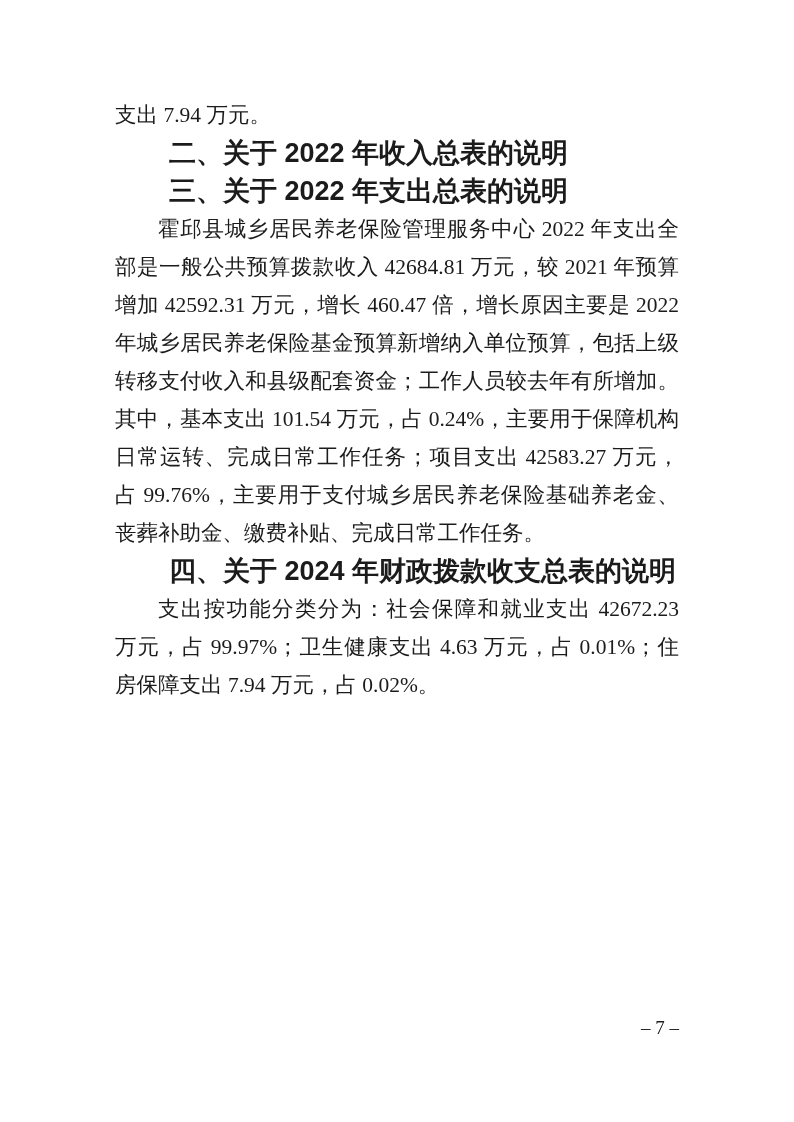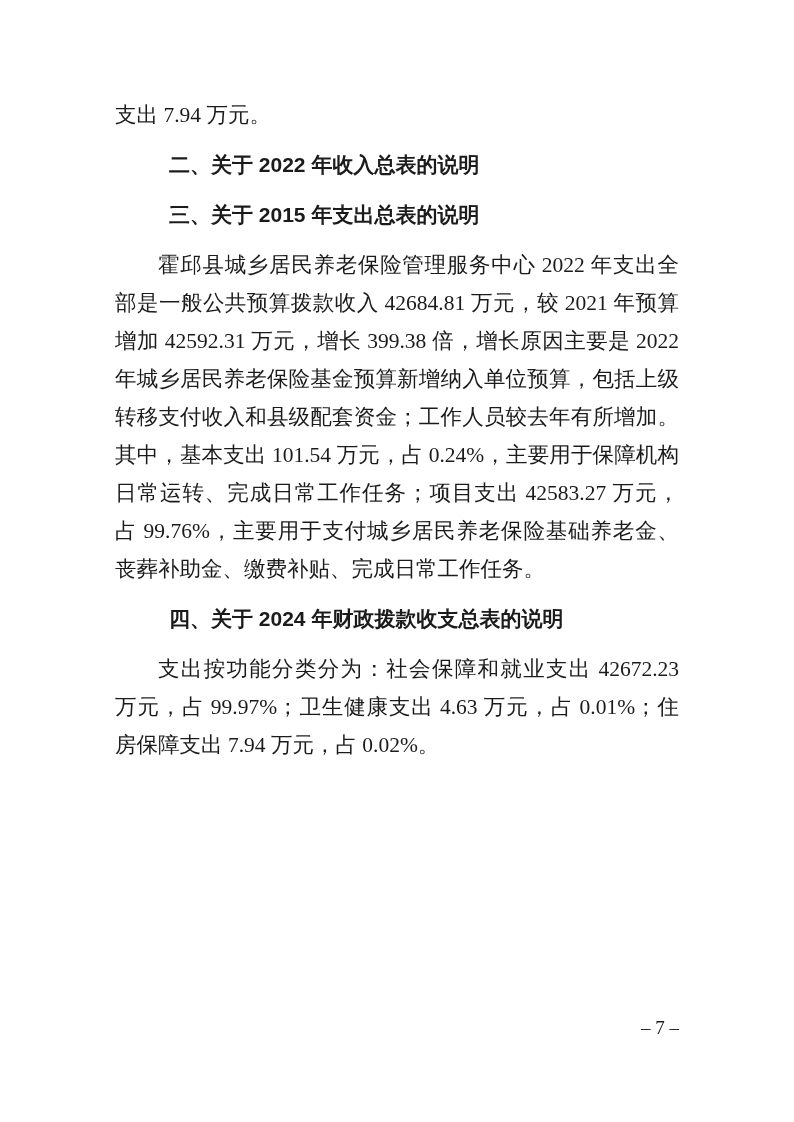--- a/index.html
+++ b/index.html
@@ -36,45 +36,45 @@
   }
   .para {
     text-indent: 2em;
     margin: 0;
   }
   .para.no-indent {
     text-indent: 0;
   }
   .heading {
     text-indent: 2em;
-    margin: 12px;
+    margin: 0;
     font-family: "Liberation Sans", "DejaVu Sans", sans-serif;
     font-weight: 700;
-    font-size: 21px;
+    font-size: 27px;
   }
   .page-footer {
     position: absolute;
     left: 0;
     top: 1013px;
     width: 679px;
     text-align: right;
     font-size: 19px;
     line-height: 30px;
     font-family: "Liberation Serif", "DejaVu Serif", serif;
     color: #1b1b1b;
   }
 </style>
 </head>
 <body>
 
 <div class="page">
   <div class="content">
       <div class="para no-indent">支出 7.94 万元。</div>
       <div class="heading">二、关于 2022 年收入总表的说明</div>
-      <div class="heading">三、关于 2015 年支出总表的说明</div>
-      <div class="para">霍邱县城乡居民养老保险管理服务中心 2022 年支出全部是一般公共预算拨款收入 42684.81 万元，较 2021 年预算增加 42592.31 万元，增长 399.38 倍，增长原因主要是 2022 年城乡居民养老保险基金预算新增纳入单位预算，包括上级转移支付收入和县级配套资金；工作人员较去年有所增加。其中，基本支出 101.54 万元，占 0.24%，主要用于保障机构日常运转、完成日常工作任务；项目支出 42583.27 万元，占 99.76%，主要用于支付城乡居民养老保险基础养老金、丧葬补助金、缴费补贴、完成日常工作任务。</div>
+      <div class="heading">三、关于 2022 年支出总表的说明</div>
+      <div class="para">霍邱县城乡居民养老保险管理服务中心 2022 年支出全部是一般公共预算拨款收入 42684.81 万元，较 2021 年预算增加 42592.31 万元，增长 460.47 倍，增长原因主要是 2022 年城乡居民养老保险基金预算新增纳入单位预算，包括上级转移支付收入和县级配套资金；工作人员较去年有所增加。其中，基本支出 101.54 万元，占 0.24%，主要用于保障机构日常运转、完成日常工作任务；项目支出 42583.27 万元，占 99.76%，主要用于支付城乡居民养老保险基础养老金、丧葬补助金、缴费补贴、完成日常工作任务。</div>
       <div class="heading">四、关于 2024 年财政拨款收支总表的说明</div>
       <div class="para">支出按功能分类分为：社会保障和就业支出 42672.23 万元，占 99.97%；卫生健康支出 4.63 万元，占 0.01%；住房保障支出 7.94 万元，占 0.02%。</div>
     </div>
   <div class="page-footer">
     <span>– 7 –</span>
   </div>
 </div>
 
 </body></html>

